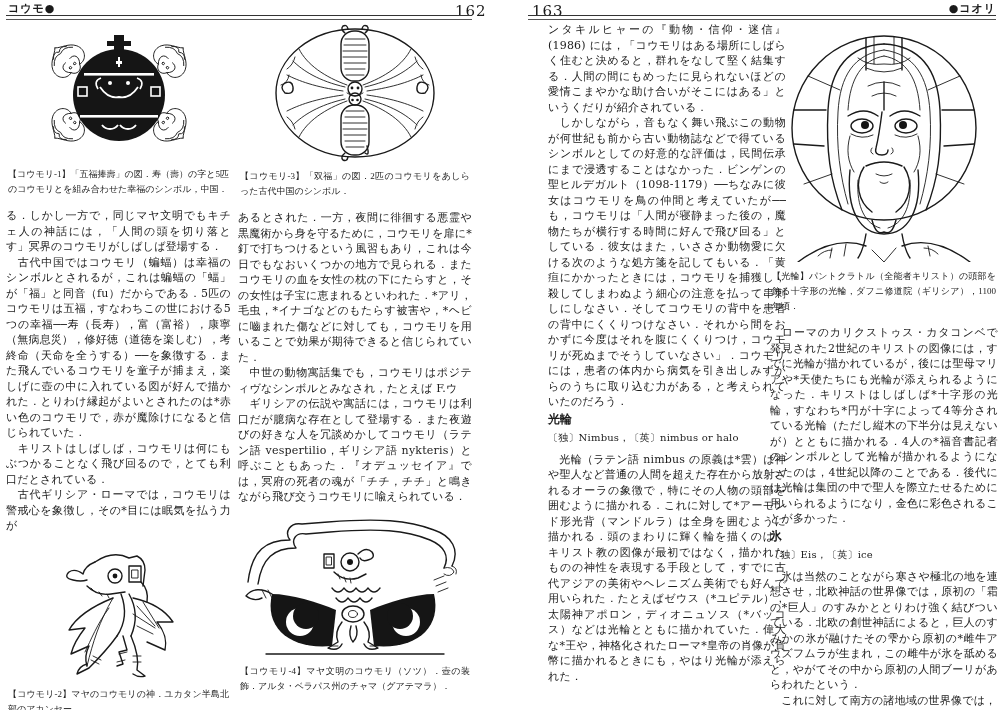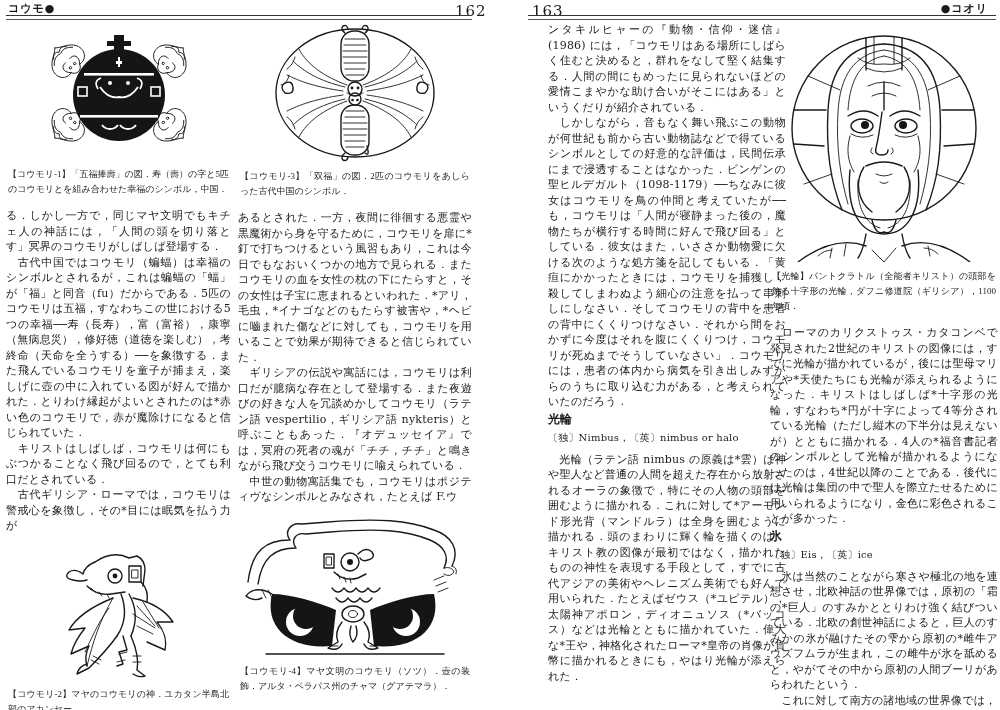--- a/index.html
+++ b/index.html
@@ -34,21 +34,21 @@
 </head>
 <body>
 
 <div class="spread">
 
   <span class="runhead" style="left:8px">コウモ●</span>
   <span class="pagenum" style="left:455px">162</span>
   <div class="rule" style="left:6px;width:466px"></div>
 
   <span class="pagenum" style="left:532px">163</span>
-  <span class="runhead" style="right:12px">●コオリ</span>
+  <span class="runhead" style="right:4px">●コオリ</span>
   <div class="rule" style="left:528px;width:468px"></div>
 
   <div class="col c1">
     <div class="fig" style="height:140px">
       <svg width="198" height="138" viewBox="0 0 198 138">
         <defs>
           <g id="cbat">
             <path class="inkthin" d="M0,10 C-5,5 -13,4 -17,-4 C-21,-13 -14,-21 -6,-19 C-12,-13 -9,-7 -3,-8"></path>
             <path class="inkthin" d="M0,10 C5,5 13,4 17,-4 C21,-13 14,-21 6,-19 C12,-13 9,-7 3,-8"></path>
             <path class="inkthin" d="M-6,-19 C-4,-25 4,-25 6,-19"></path>
@@ -147,22 +147,22 @@
         <path class="inkthin" d="M96,62 C118,54 136,42 144,26 M98,64 C124,58 140,48 150,38 M100,68 C128,64 144,58 156,52"></path>
         <path class="inkthin" d="M80,78 C58,86 40,98 32,114 M78,76 C52,82 36,92 26,102 M76,72 C48,76 32,82 20,88"></path>
         <path class="inkthin" d="M96,78 C118,86 136,98 144,114 M98,76 C124,82 140,92 150,102 M100,72 C128,76 144,82 156,88"></path>
 
         <path class="ink" d="M18,70 q-6,-6 0,-10 q7,-3 8,4 q1,8 -8,6 M158,70 q6,-6 0,-10 q-7,-3 -8,4 q-1,8 8,6"></path>
       </svg>
     </div>
     <p class="caption">【コウモリ-3】「双福」の図．2匹のコウモリをあしらった古代中国のシンボル．</p>
     <div class="body">
       <p>あるとされた．一方，夜間に徘徊する悪霊や黒魔術から身を守るために，コウモリを扉に*釘で打ちつけるという風習もあり，これは今日でもなおいくつかの地方で見られる．またコウモリの血を女性の枕の下にたらすと，その女性は子宝に恵まれるといわれた．*アリ，毛虫，*イナゴなどのもたらす被害や，*ヘビに嚙まれた傷などに対しても，コウモリを用いることで効果が期待できると信じられていた．</p>
+      <p>　中世の動物寓話集でも，コウモリはポジティヴなシンボルとみなされ，たとえば F.ウ</p>
       <p>　ギリシアの伝説や寓話には，コウモリは利口だが臆病な存在として登場する．また夜遊びの好きな人を冗談めかしてコウモリ（ラテン語 vespertilio，ギリシア語 nykteris）と呼ぶこともあった．『オデュッセイア』では，冥府の死者の魂が「チチ，チチ」と鳴きながら飛び交うコウモリに喩えられている．</p>
-      <p>　中世の動物寓話集でも，コウモリはポジティヴなシンボルとみなされ，たとえば F.ウ</p>
     </div>
     <div class="fig" style="height:150px;margin-top:4px">
       <svg width="234" height="148" viewBox="0 0 234 148">
 
         <path class="ink" d="M10,72 C14,40 28,30 52,30 C46,22 52,12 64,14 L90,12 C140,8 170,10 196,20 C214,26 222,40 214,56"></path>
         <path class="ink" d="M20,74 C24,48 36,38 58,38 C52,30 58,22 68,24 L92,22 C140,18 168,20 192,30 C206,36 212,46 206,58"></path>
         <path class="inkthin" d="M206,58 q8,-2 10,4 q-4,6 -10,2 M214,56 q6,2 4,8"></path>
 
         <circle class="ink" cx="112" cy="52" r="9"></circle>
           <circle class="fillink" cx="112" cy="52" r="3"></circle>

